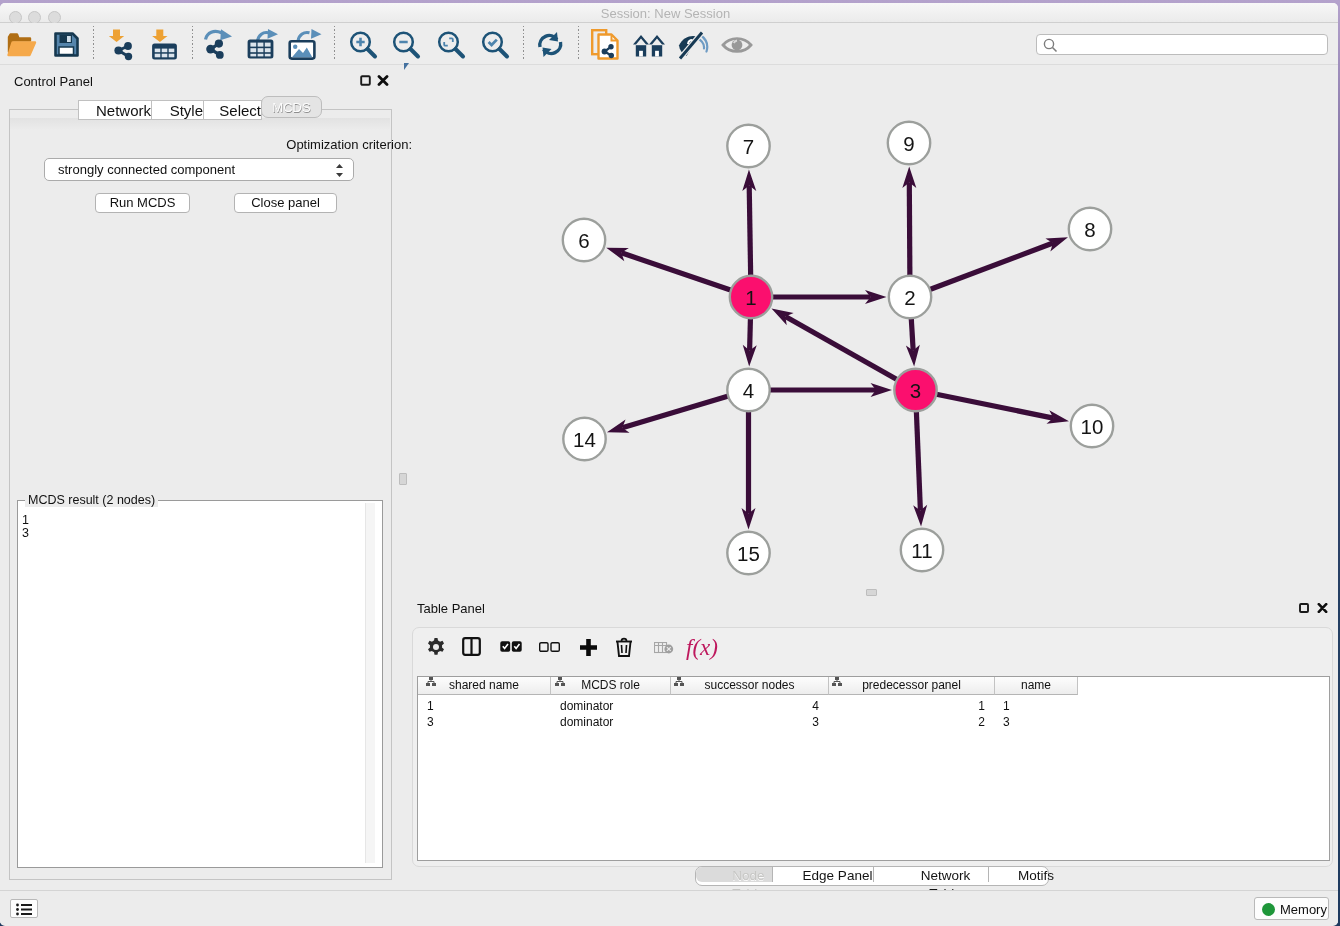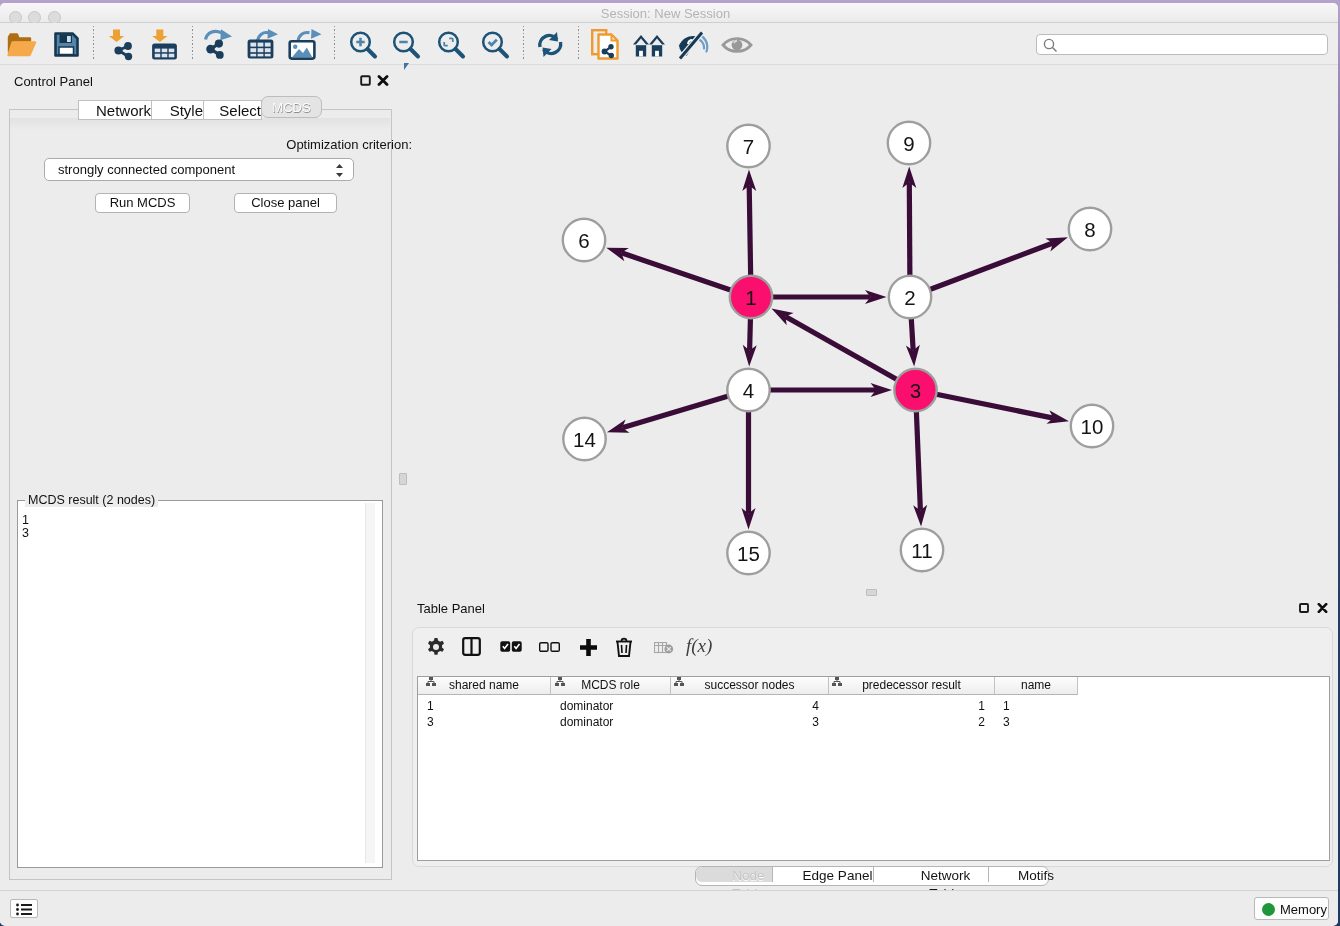--- a/index.html
+++ b/index.html
@@ -337,21 +337,21 @@
     <path d="M1,4.5 L17,4.5" stroke="#111" stroke-width="1.9"></path>
     <path d="M6.5,4 C6.5,0.8 11.5,0.8 11.5,4" fill="none" stroke="#111" stroke-width="1.7"></path>
     <path d="M6.5,8 L7,16 M11.5,8 L11,16" stroke="#111" stroke-width="1.6"></path>
   </svg>
   <svg style="position:absolute;left:654px;top:642px;" width="20" height="12" viewBox="0 0 20 12">
     <rect x="0.5" y="0.5" width="12" height="10" fill="none" stroke="#a6a6a6" stroke-width="1.1"></rect>
     <path d="M0.5,3.5 L12.5,3.5 M4.5,0.5 L4.5,10.5 M8.5,0.5 L8.5,10.5" stroke="#a6a6a6" stroke-width="1.1"></path>
     <circle cx="14.8" cy="7" r="4.4" fill="#9f9f9f"></circle>
     <path d="M12.9,5.1 L16.7,8.9 M16.7,5.1 L12.9,8.9" stroke="#ececec" stroke-width="1.2"></path>
   </svg>
-  <div style="position:absolute;left:686px;top:635px;font-family:'Liberation Serif',serif;font-style:italic;font-size:19px;color:#404040;">f(x)</div>
+  <div style="position:absolute;left:686px;top:635px;font-family:'Liberation Serif',serif;font-style:italic;font-size:23px;color:#be185d;">f(x)</div>
 
   <svg class="hmini" style="z-index:5;position:absolute;left:426px;top:677px;" width="10" height="9" viewBox="0 0 10 9">
         <g fill="#555">
           <rect x="3" y="0" width="4" height="3"></rect>
           <rect x="0" y="6" width="4" height="3"></rect>
           <rect x="6" y="6" width="4" height="3"></rect>
           <path d="M5,3 L5,4.5 M2,4.5 L8,4.5 M2,4.5 L2,6 M8,4.5 L8,6" stroke="#555" stroke-width="1" fill="none"></path>
         </g>
       </svg>
   <svg class="hmini" style="z-index:5;position:absolute;left:555px;top:677px;" width="10" height="9" viewBox="0 0 10 9">
@@ -375,21 +375,21 @@
           <rect x="3" y="0" width="4" height="3"></rect>
           <rect x="0" y="6" width="4" height="3"></rect>
           <rect x="6" y="6" width="4" height="3"></rect>
           <path d="M5,3 L5,4.5 M2,4.5 L8,4.5 M2,4.5 L2,6 M8,4.5 L8,6" stroke="#555" stroke-width="1" fill="none"></path>
         </g>
       </svg>
   <div id="tbl">
     <div class="th" style="left:0;width:133px;">shared name</div>
     <div class="th" style="left:133px;width:120px;">MCDS role</div>
     <div class="th" style="left:253px;width:158px;">successor nodes</div>
-    <div class="th" style="left:411px;width:166px;">predecessor result</div>
+    <div class="th" style="left:411px;width:166px;">predecessor panel</div>
     <div class="th" style="left:577px;width:83px;border-right:1px solid #c3c3c3;">name</div>
     <div class="td" style="left:9px;top:22px;">1</div>
     <div class="td" style="left:142px;top:22px;">dominator</div>
     <div class="td" style="left:389px;top:22px;width:12px;text-align:right;">4</div>
     <div class="td" style="left:555px;top:22px;width:12px;text-align:right;">1</div>
     <div class="td" style="left:585px;top:22px;">1</div>
     <div class="td" style="left:9px;top:38px;">3</div>
     <div class="td" style="left:142px;top:38px;">dominator</div>
     <div class="td" style="left:389px;top:38px;width:12px;text-align:right;">3</div>
     <div class="td" style="left:555px;top:38px;width:12px;text-align:right;">2</div>

